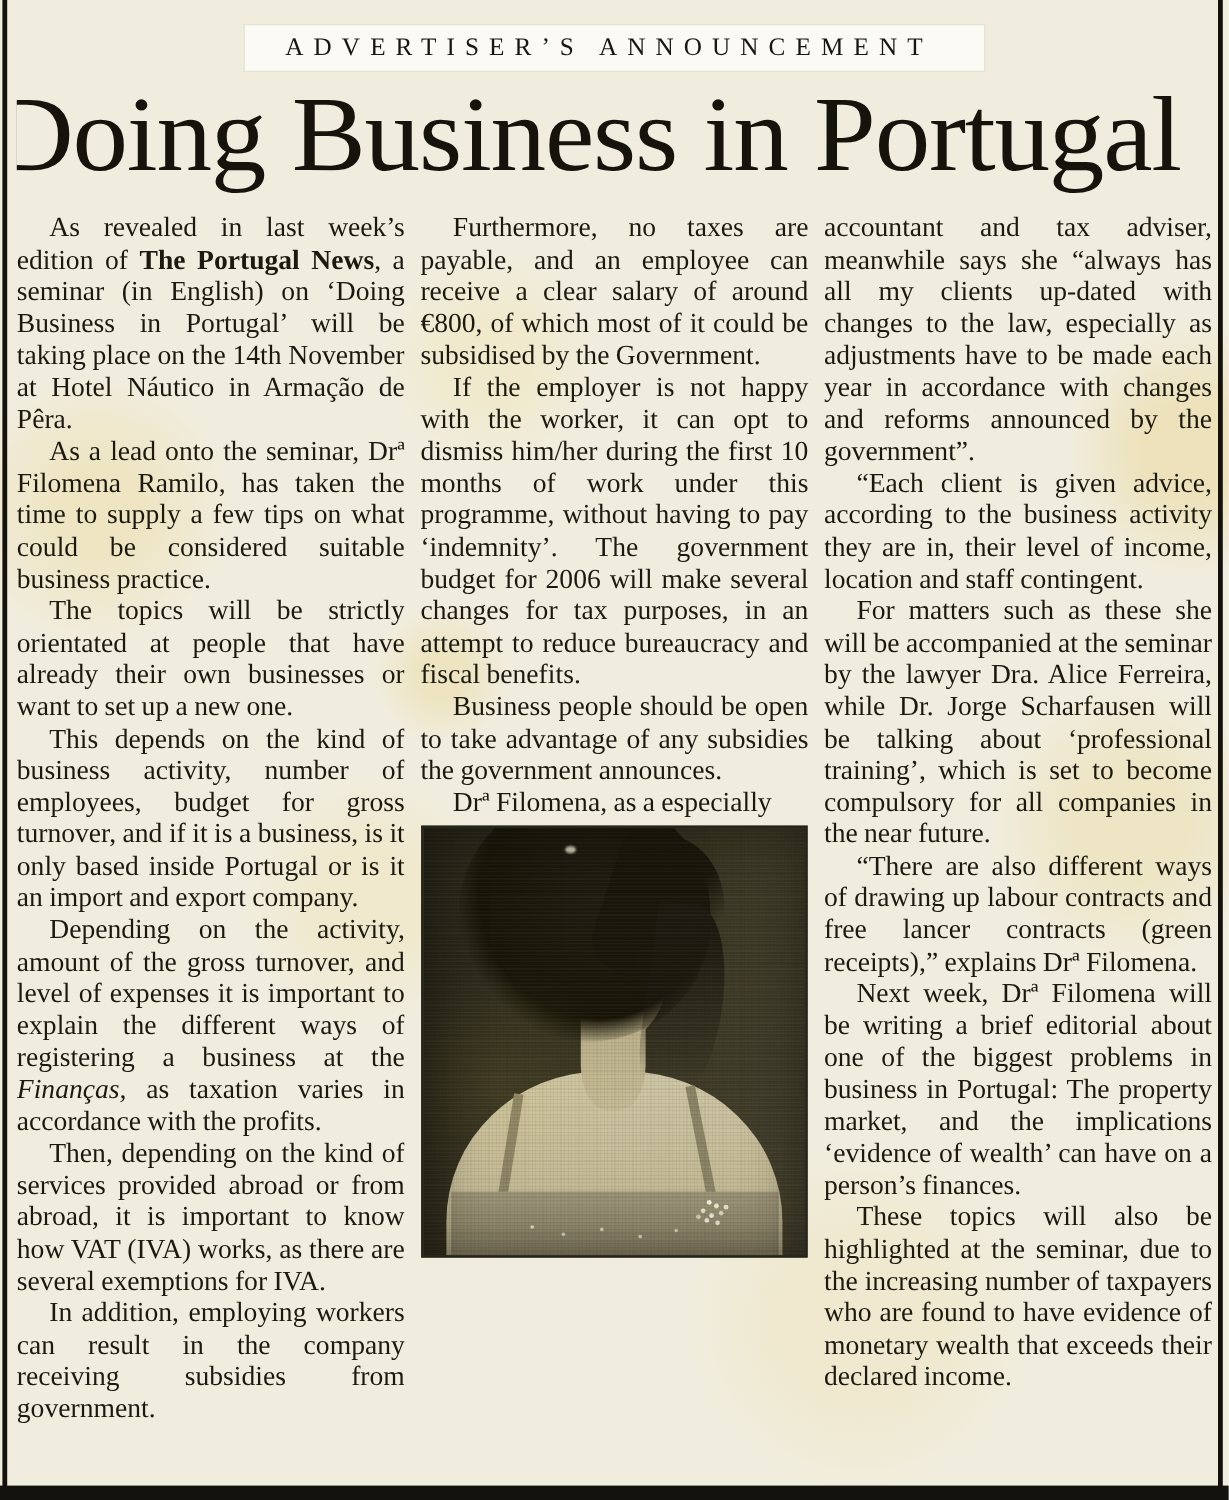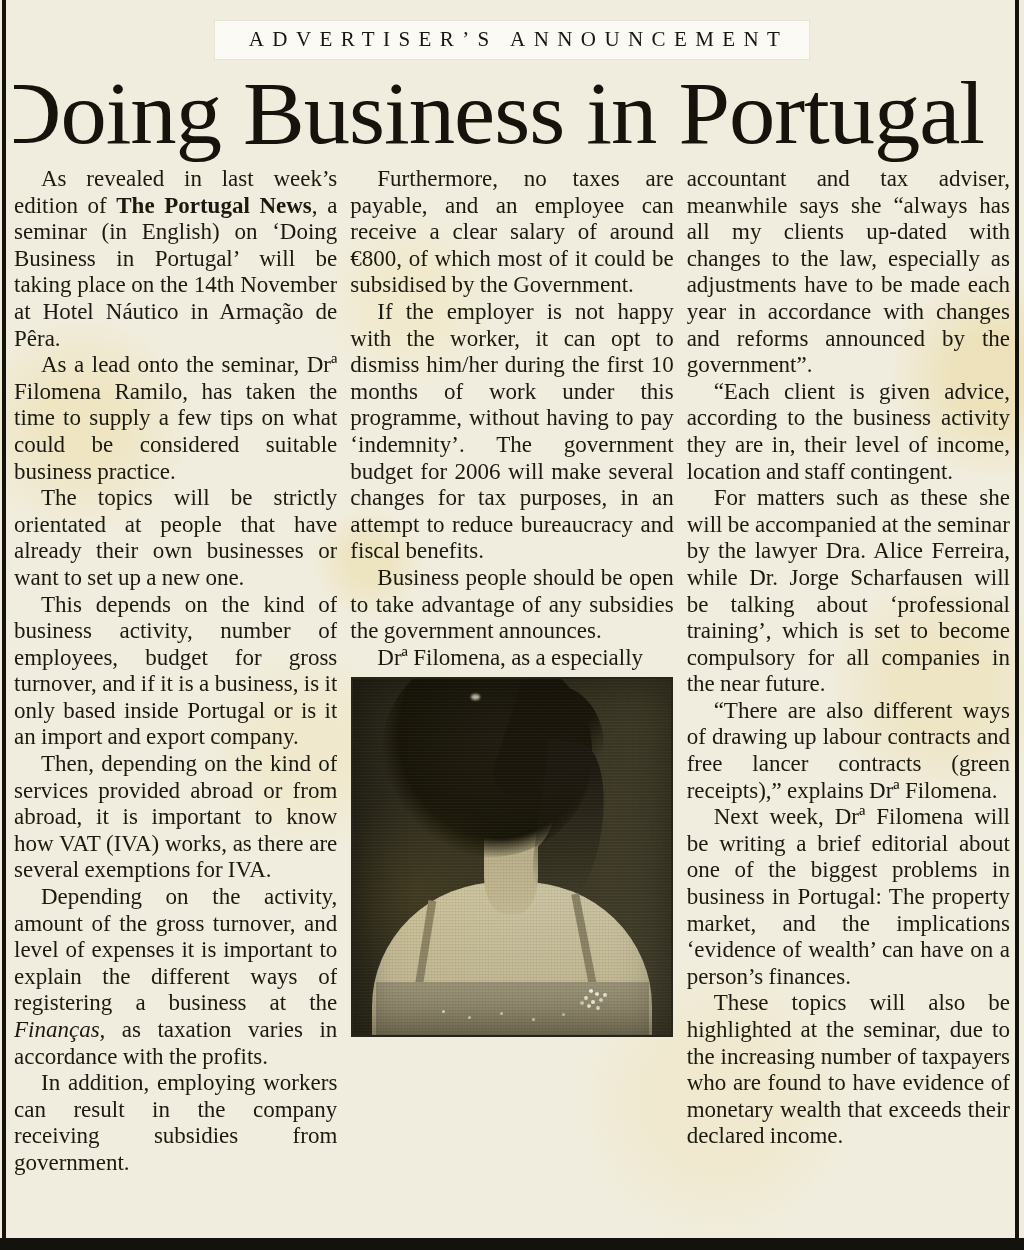--- a/index.html
+++ b/index.html
@@ -29,34 +29,34 @@
       var(--paper);
     color:var(--ink);
   }
   .edge-left{position:absolute;left:2px;top:0;width:4px;height:1250px;background:var(--rule);}
   .edge-right{position:absolute;right:5px;top:0;width:4px;height:1250px;background:var(--rule);}
   .edge-bottom{position:absolute;left:0;bottom:0;width:1024px;height:12px;background:var(--rule);}
   .content{position:absolute;left:14px;top:0;width:996px;height:1238px;overflow:hidden;}
   .kicker-wrap{display:flex;justify-content:center;margin-top:21px;}
   .kicker{
     background:var(--kicker-bg);
-    padding:6px 21px 7px 34px;
+    padding:6px 43px 7px 34px;
     font-size:21px;letter-spacing:.40em;
     color:#181610;white-space:nowrap;
     box-shadow:0 0 0 1px rgba(120,110,80,.08);
   }
   .title-wrap{text-align:left;margin-top:5px;height:102px;}
   .title{
     display:inline-block;white-space:nowrap;
     font-size:89px;line-height:98px;font-weight:400;
     letter-spacing:-1px;color:var(--title-ink);
     transform-origin:center top;
   }
   .columns{
-    display:flex;gap:13px;height:1066px;overflow:hidden;
+    display:flex;gap:13px;margin-top:11px;height:1066px;overflow:hidden;
   }
   .col{flex:1 1 0;overflow:hidden;}
   .para{
     font-size:23px;line-height:26.6px;
     text-align:justify;text-indent:27px;
     hyphens:auto;-webkit-hyphens:auto;
     word-spacing:-0.02em;
     color:var(--ink);
   }
   .para.no-indent{text-indent:0;}
@@ -159,22 +159,22 @@
     <div class="title-wrap">
       <h1 class="title" style="transform: scaleX(1.04101);">Doing Business in Portugal</h1>
     </div>
 
     <div class="columns">
       <div class="col">
           <p class="para"><span>As revealed in last week’s edition of </span><span class="run-bold">The Portugal News</span><span>, a seminar (in English) on ‘Doing Business in Portugal’ will be taking place on the 14th November at Hotel Náutico in Armação de Pêra.</span></p>
           <p class="para"><span>As a lead onto the seminar, Drª Filomena Ramilo, has taken the time to supply a few tips on what could be considered suitable business practice.</span></p>
           <p class="para"><span>The topics will be strictly orientated at people that have already their own businesses or want to set up a new one.</span></p>
           <p class="para"><span>This depends on the kind of business activity, number of employees, budget for gross turnover, and if it is a business, is it only based inside Portugal or is it an import and export company.</span></p>
+          <p class="para"><span>Depending on the activity, amount of the gross turnover, and level of expenses it is important to explain the different ways of registering a business at the </span><span class="run-italic">Finanças,</span><span> as taxation varies in accordance with the profits.</span></p>
           <p class="para"><span>Then, depending on the kind of services provided abroad or from abroad, it is important to know how VAT (IVA) works, as there are several exemptions for IVA.</span></p>
-          <p class="para"><span>Depending on the activity, amount of the gross turnover, and level of expenses it is important to explain the different ways of registering a business at the </span><span class="run-italic">Finanças,</span><span> as taxation varies in accordance with the profits.</span></p>
           <p class="para"><span>In addition, employing workers can result in the company receiving subsidies from government.</span></p>
         </div>
 
       <div class="col">
         <div>
             <p class="para"><span>Furthermore, no taxes are payable, and an employee can receive a clear salary of around €800, of which most of it could be subsidised by the Government.</span></p>
             <p class="para"><span>If the employer is not happy with the worker, it can opt to dismiss him/her during the first 10 months of work under this programme, without having to pay ‘indemnity’. The government budget for 2006 will make several changes for tax purposes, in an attempt to reduce bureaucracy and fiscal benefits.</span></p>
             <p class="para"><span>Business people should be open to take advantage of any subsidies the government announces.</span></p>
             <p class="para"><span>Drª Filomena, as a especially</span></p>
           </div>

